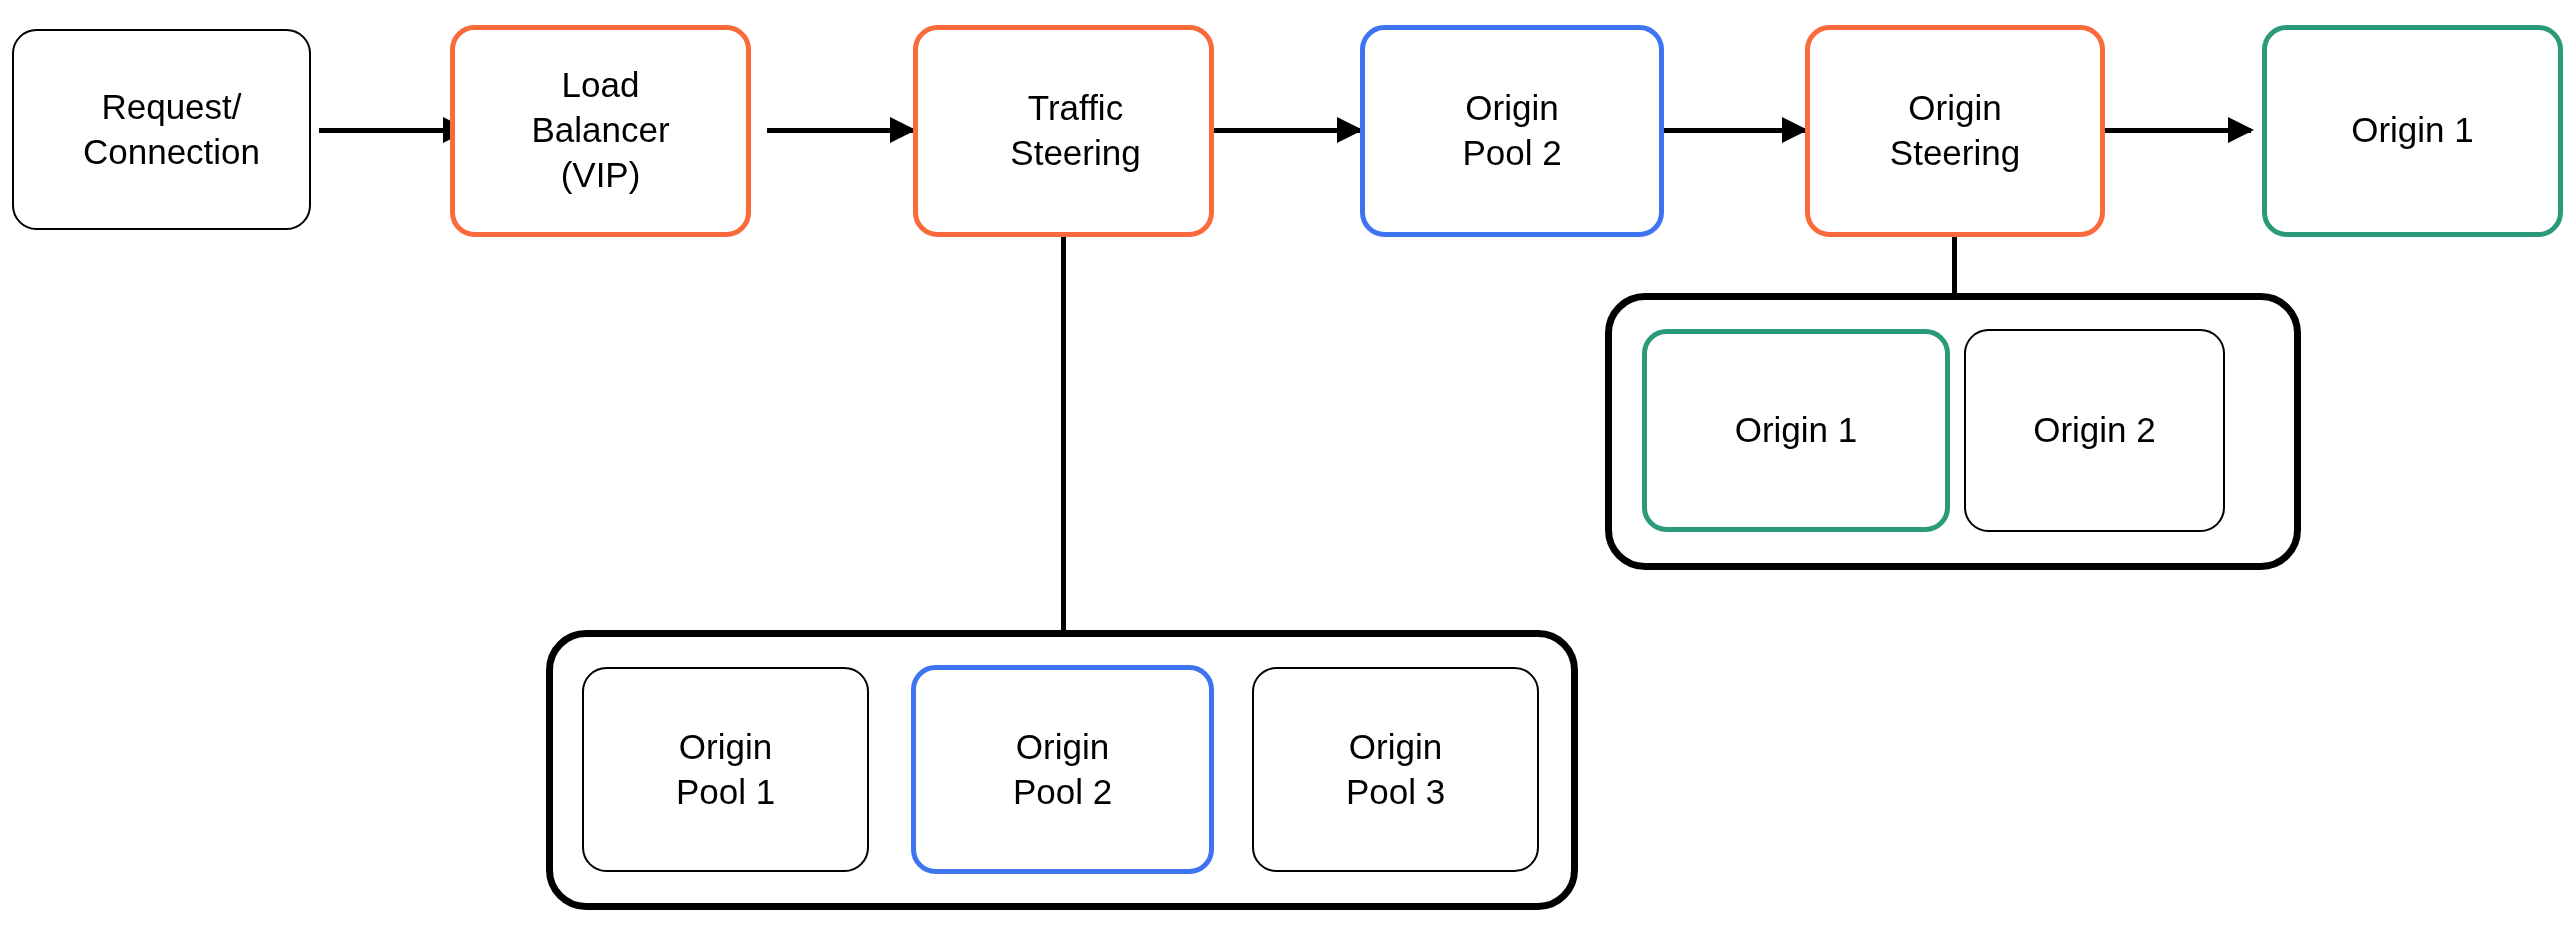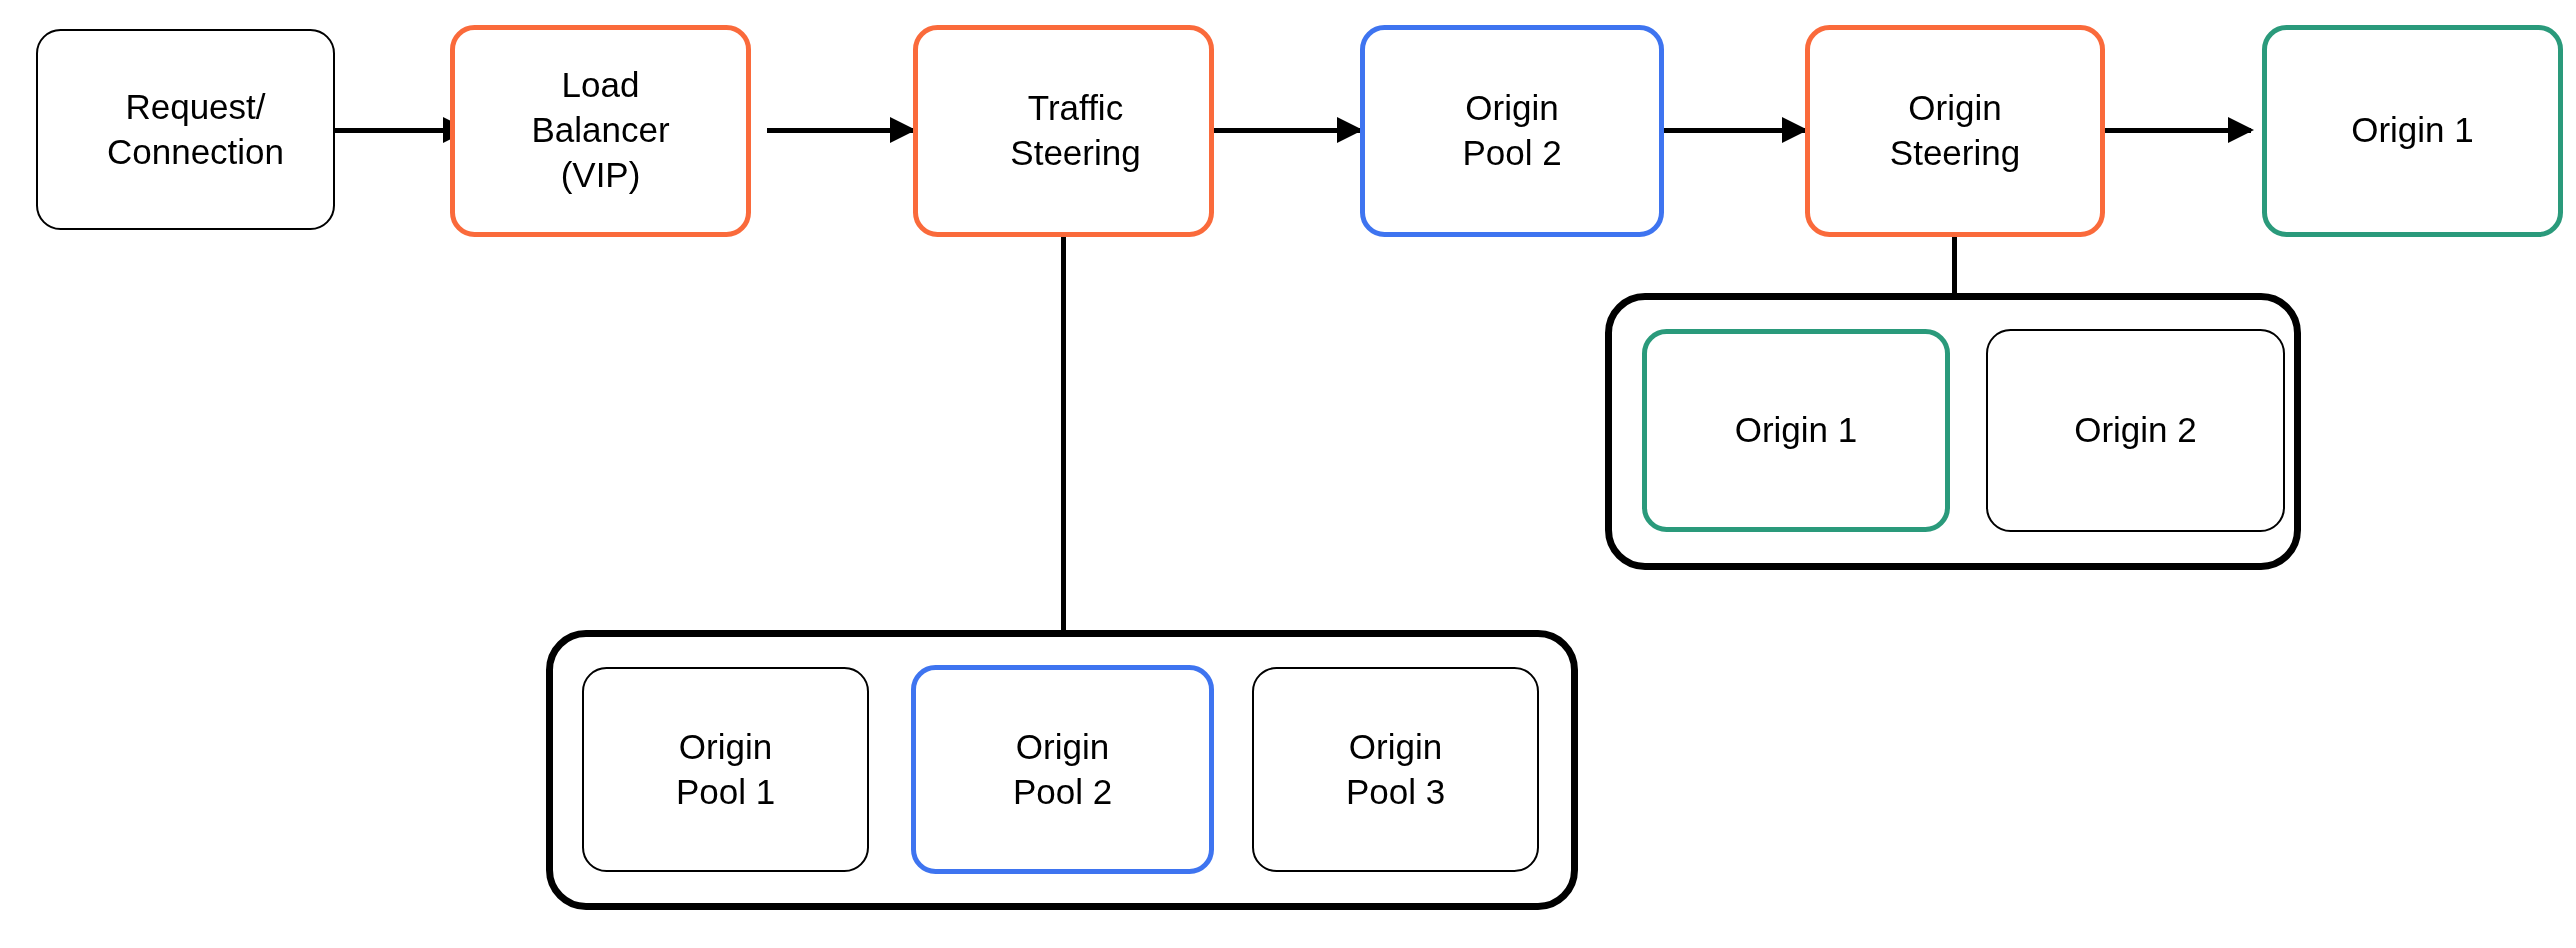--- a/index.html
+++ b/index.html
@@ -90,21 +90,21 @@
     border-top: 13px solid transparent;
     border-bottom: 13px solid transparent;
     border-left: 26px solid #000000;
   }
 </style>
 </head>
 <body>
 
 <div id="canvas">
 
-  <div class="node node-lg node-thin" style="left:36px; top:29px; width:299px; height:201px; border-color:#000000;padding-left:20px;">Request/
+  <div class="node node-lg node-thin" style="left:12px; top:29px; width:299px; height:201px; border-color:#000000;padding-left:20px;">Request/
 Connection</div>
 
   <div class="edge" style="left:319px; top:128px; width:147px;">
     <span class="arrowhead"></span>
   </div>
 
   <div class="node node-lg" style="left:450px; top:24.5px; width:301px; height:212px; border-color:#FA6A3B;">Load
 Balancer
 (VIP)</div>
 
@@ -136,21 +136,21 @@
   <div class="node node-lg" style="left:2262px; top:24.5px; width:301px; height:212px; border-color:#2A9A7B;">Origin 1</div>
 
   <div class="connector-v" style="left:1061px; top:233px; height:399px;"></div>
 
   <div class="connector-v" style="left:1952px; top:233px; height:62px;"></div>
 
   <div class="group" style="left:1605px; top:293px; width:696px; height:277px;"></div>
 
   <div class="inner-node sel" style="left:1642px; top:329px; width:308px; height:203px; border-color:#2A9A7B;">Origin 1</div>
 
-  <div class="inner-node" style="left:1964px; top:329px; width:299px; height:203px; border-color:#000000;margin-left:22px;">Origin 2</div>
+  <div class="inner-node" style="left:1964px; top:329px; width:261px; height:203px; border-color:#000000;">Origin 2</div>
 
   <div class="group" style="left:546px; top:630px; width:1032px; height:280px;"></div>
 
   <div class="inner-node" style="left:582px; top:667px; width:287px; height:205px; border-color:#000000;">Origin
 Pool 1</div>
 
   <div class="inner-node sel" style="left:911px; top:665px; width:303px; height:209px; border-color:#3E74F0;">Origin
 Pool 2</div>
 
   <div class="inner-node" style="left:1252px; top:667px; width:287px; height:205px; border-color:#000000;">Origin

